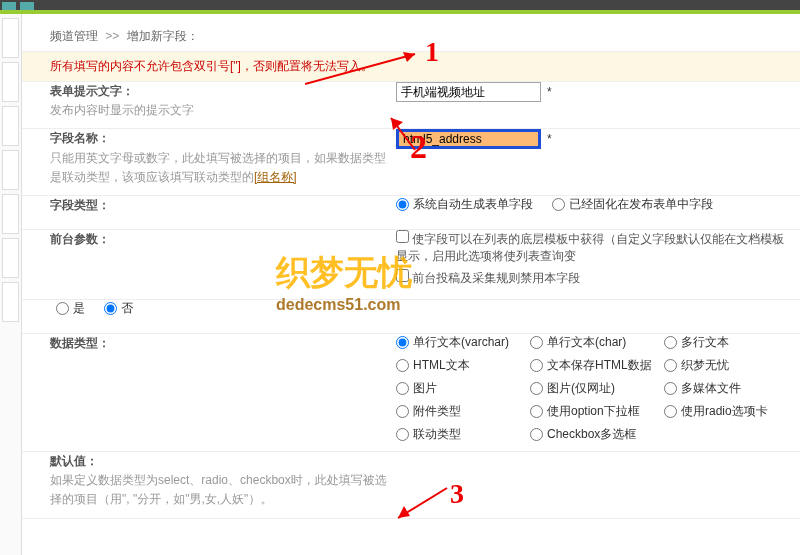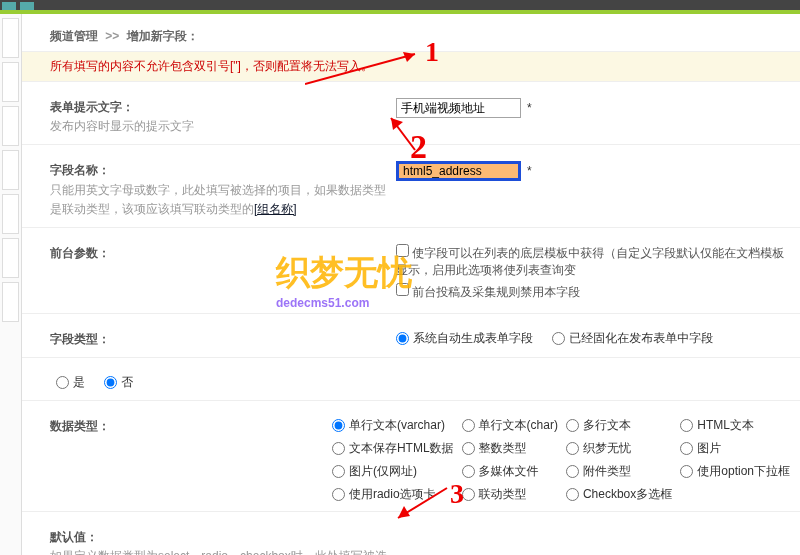--- a/index.html
+++ b/index.html
@@ -3,39 +3,39 @@
 <meta charset="utf-8">
 <style>
 *{box-sizing:border-box;margin:0;padding:0}
 body{font-family:"SimSun","宋体",sans-serif;font-size:12px;color:#333;background:#fff;width:800px;height:555px;overflow:hidden;position:relative}
 .topbar{height:10px;background:#444}
 .topbar .t{display:inline-block;width:14px;height:8px;background:#5aa;margin:1px 2px}
 .greenbar{height:4px;background:#9c3}
 .leftcol{position:absolute;left:0;top:14px;width:22px;height:541px;border-right:1px solid #ddd;background:#fafafa}
 .leftcol .stub{height:40px;border:1px solid #ddd;margin:4px 2px;background:#fff}
 .main{position:absolute;left:22px;top:14px;right:0;padding:10px 0 0 0}
-.breadcrumb{font-weight:bold;color:#666;padding:4px 20px 6px 28px}
+.breadcrumb{font-weight:normal;color:#666;padding:4px 20px 6px 28px}
 .breadcrumb .sep{color:#999;margin:0 4px}
 .notice{background:#fcf8e3;color:#c00;padding:6px 20px 6px 28px;border-top:1px solid #eee;border-bottom:1px solid #eee}
-.row{display:flex;border-bottom:1px solid #eee;padding:16px 10px 8px 28px;min-height:34px;align-items:flex-start}
+.row{display:flex;border-bottom:1px solid #eee;padding:0 10px 8px 28px;min-height:34px;align-items:flex-start}
 .lbl{width:340px;color:#555;line-height:1.6}
 .lbl .t{font-weight:bold;color:#555}
 .lbl .d{color:#999}
-.lbl a{color:#0f172a;text-decoration:underline}
+.lbl a{color:#a16207;text-decoration:underline}
 .val{flex:1;padding-left:6px}
-.txt{border:1px solid #a4a4a4;height:20px;padding:2px 4px;font-size:12px;width:125px}
+.txt{border:1px solid #a4a4a4;height:20px;padding:2px 4px;font-size:12px;width:145px}
 .txt.hl{border:3px solid #1d4ed8;background:#fdba74}
 .star{margin-left:6px;color:#333}
 .radset label{margin-right:16px;display:inline-flex;align-items:center;gap:4px}
 .radset input{margin:0}
 .chkline{display:block;margin-bottom:4px;color:#555}
-.grid{display:grid;grid-template-columns:repeat(4,1fr);gap:6px 8px}
+.grid{display:grid;grid-template-columns:repeat(3,1fr);gap:6px 8px}
 .grid label{display:inline-flex;align-items:center;gap:4px;white-space:nowrap}
 .wm{position:absolute;left:276px;top:250px;font-size:34px;font-weight:bold;color:#ffb400;opacity:.85;pointer-events:none}
-.wm .en{font-size:12px;display:block;color:#8b5cf6}
+.wm .en{font-size:16px;display:block;color:#a16207}
 .ann{position:absolute;font-family:"Comic Sans MS",cursive;font-size:28px;color:#e00;font-weight:bold;pointer-events:none}
 .arrow{position:absolute;pointer-events:none}
 </style>
 </head>
 <body>
 
 <div class="topbar"><span class="t"></span><span class="t"></span></div>
 <div class="greenbar"></div>
 <div class="leftcol">
   <div class="stub"></div>
@@ -66,45 +66,45 @@
   <div class="row">
     <div class="lbl">
         <div class="t">字段名称：</div>
         <div class="d"><span>只能用英文字母或数字，此处填写被选择的项目，如果数据类型是联动类型，该项应该填写联动类型的</span><a href="#">[组名称]</a></div>
       </div>
     <div class="val"><input class="txt hl" value="html5_address" style=""><span class="star">*</span></div>
   </div>
 
   <div class="row">
     <div class="lbl">
+        <div class="t">字段类型：</div>
+      </div>
+    <div class="val radset">
+      <label>
+          <input type="radio" checked="" style="">
+          <span>系统自动生成表单字段</span>
+        </label>
+      <label>
+          <input type="radio" style="">
+          <span>已经固化在发布表单中字段</span>
+        </label>
+    </div>
+  </div>
+
+  <div class="row">
+    <div class="lbl">
         <div class="t">前台参数：</div>
       </div>
     <div class="val">
       <label class="chkline"><input type="checkbox" style=""> <span>使字段可以在列表的底层模板中获得（自定义字段默认仅能在文档模板显示，启用此选项将使列表查询变</span></label>
       <label class="chkline"><input type="checkbox" style=""> <span>前台投稿及采集规则禁用本字段</span></label>
     </div>
   </div>
 
   <div class="row">
-    <div class="lbl">
-        <div class="t">字段类型：</div>
-      </div>
-    <div class="val radset">
-      <label>
-          <input type="radio" checked="" style="">
-          <span>系统自动生成表单字段</span>
-        </label>
-      <label>
-          <input type="radio" style="">
-          <span>已经固化在发布表单中字段</span>
-        </label>
-    </div>
-  </div>
-
-  <div class="row">
     <div class="val radset">
       <label>
           <input type="radio" style="">
           <span>是</span>
         </label>
       <label>
           <input type="radio" checked="" style="">
           <span>否</span>
         </label>
     </div>
@@ -128,24 +128,20 @@
             <input type="radio" name="dt" style="">
             <span>多行文本</span>
           </label>
           <label>
             <input type="radio" name="dt" style="">
             <span>HTML文本</span>
           </label>
           <label>
             <input type="radio" name="dt" style="">
             <span>文本保存HTML数据</span>
-          </label>
-          <label>
-            <input type="radio" name="dt" style="">
-            <span>整数类型</span>
           </label>
           <label>
             <input type="radio" name="dt" style="">
             <span>织梦无忧</span>
           </label>
           <label>
             <input type="radio" name="dt" style="">
             <span>图片</span>
           </label>
           <label>

